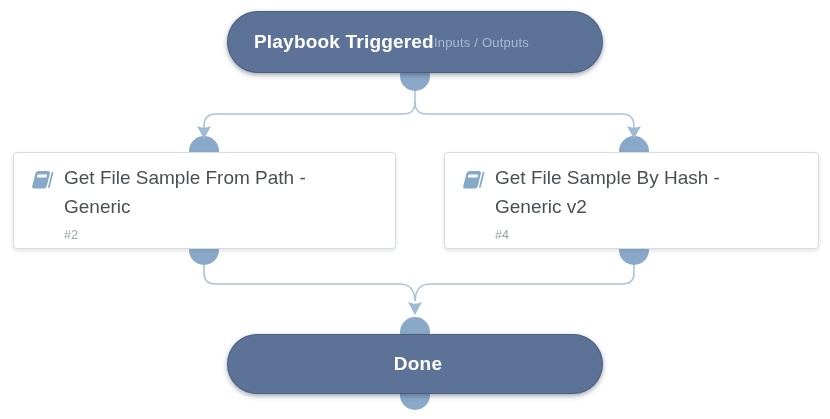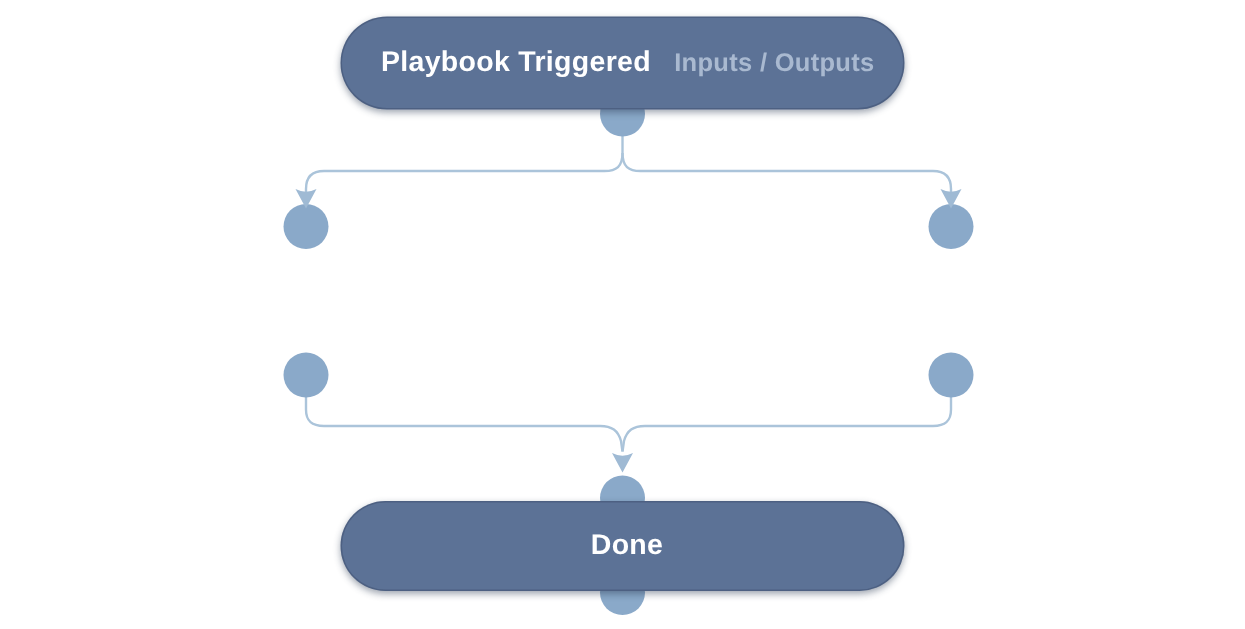--- a/index.html
+++ b/index.html
@@ -16,23 +16,23 @@
     background:var(--node_fill);
     box-shadow:0 2px 5px rgba(40,55,80,0.45), inset 0 0 0 1px rgba(30,45,70,0.25);
     display:flex;align-items:center;box-sizing:border-box;
     cursor:pointer;
     justify-content:center;
   }
   .pill-title{
     color:var(--node_text);font-size:19px;font-weight:700;letter-spacing:0.2px;
   }
   .io-label{
-    color:var(--io_text);font-size:17px;font-weight:700;letter-spacing:0.2px;
+    color:var(--io_text);font-size:13px;font-weight:400;letter-spacing:0.2px;
   }
-  .pill.trigger{left:227px;top:11px;width:376px;padding:0 20px 0 27px;justify-content:space-between;}
+  .pill.trigger{left:227px;top:11px;width:376px;padding:0 20px 0 27px;justify-content:flex-start;}
   .pill.done{left:227px;top:334px;width:376px;height:60px;border-radius:30px;padding:0 20px 0 26px;}
   .card{
     position:absolute;z-index:3;width:383px;height:97px;top:152px;
     background:#ffffff;border:1px solid var(--card_border);border-radius:4px;
     box-shadow:0 2px 4px rgba(90,100,110,0.18);
     box-sizing:border-box;cursor:pointer;
   }
   .card.left{left:13px;}
   .card.right{left:444px;width:375px;}
   .book-icon{position:absolute;left:15px;top:16px;width:26px;height:24px;}
@@ -69,19 +69,49 @@
       <path class="arrow" d="M627,126 Q634,129.5 641,126 L634,139 Z"></path>
       <path class="arrow" d="M408,302 Q415,305.5 422,302 L415,315 Z"></path>
     </g>
   </svg>
 
   <div class="pill trigger">
     <span class="pill-title">Playbook Triggered</span>
     <span class="io-label">Inputs / Outputs</span>
   </div>
 
+  <div class="card left">
+    <span class="book-icon">
+      <svg width="26" height="24" viewBox="0 0 26 24">
+        <g transform="skewX(-14) translate(6,0)">
+          <rect x="1.5" y="2" width="14.5" height="17.5" rx="2.5" fill="var(--book_icon)"></rect>
+          <rect x="4" y="5.5" width="9.5" height="3" rx="0.6" fill="#ffffff"></rect>
+          <rect x="17.5" y="2.8" width="1.8" height="16" rx="0.9" fill="var(--book_icon)"></rect>
+        </g>
+      </svg>
+    </span>
+    <div class="card-text">
+      <div class="card-title">Get File Sample From Path - Generic</div>
+      <div class="card-id">#2</div>
+    </div>
+  </div>
 
+  <div class="card right">
+    <span class="book-icon">
+      <svg width="26" height="24" viewBox="0 0 26 24">
+        <g transform="skewX(-14) translate(6,0)">
+          <rect x="1.5" y="2" width="14.5" height="17.5" rx="2.5" fill="var(--book_icon)"></rect>
+          <rect x="4" y="5.5" width="9.5" height="3" rx="0.6" fill="#ffffff"></rect>
+          <rect x="17.5" y="2.8" width="1.8" height="16" rx="0.9" fill="var(--book_icon)"></rect>
+        </g>
+      </svg>
+    </span>
+    <div class="card-text">
+      <div class="card-title">Get File Sample By Hash - Generic v2</div>
+      <div class="card-id">#4</div>
+    </div>
+  </div>
 
   <div class="pill done">
     <span class="pill-title">Done</span>
   </div>
 
 </div>
 
 </body></html>

